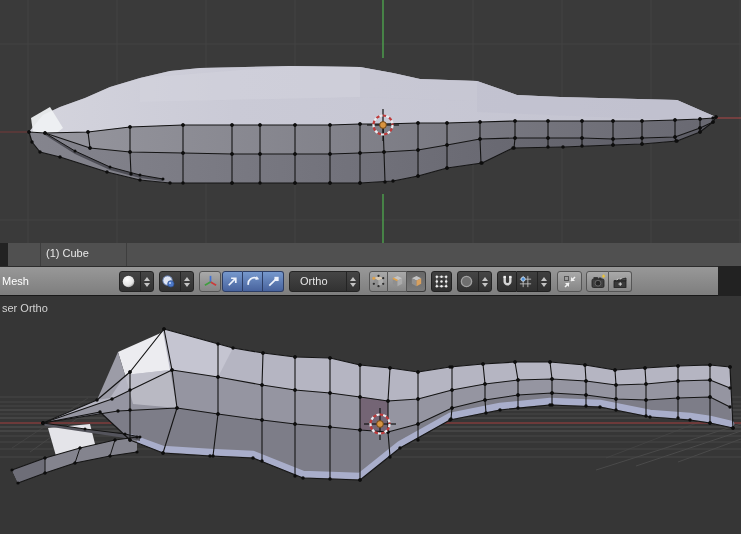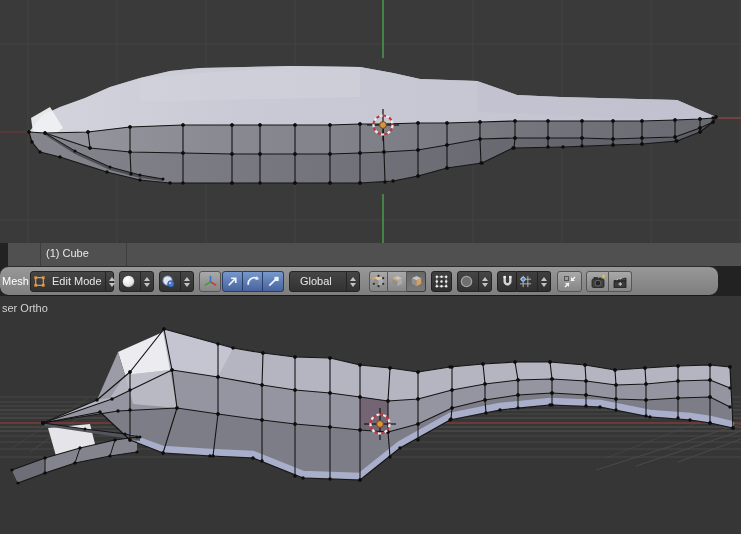--- a/index.html
+++ b/index.html
@@ -11,21 +11,21 @@
   #vp-bottom{position:absolute;left:0;top:296px;width:741px;height:300px;background:#363636;}
   #vp-top svg,#vp-bottom svg{display:block;}
   #view-label{position:absolute;left:2px;top:6px;font-size:11px;color:#d2d2d2;}
   
   #info-strip{position:absolute;left:8px;top:243px;width:741px;height:23px;background:#505050;}
   #info-strip .obj{position:absolute;left:38px;top:4px;font-size:11px;color:#e8e8e8;}
   .strip-line{position:absolute;top:0;width:1px;height:23px;background:#3e3e3e;}
   
   #header{position:absolute;left:0;top:266px;width:718px;height:30px;box-sizing:border-box;
           background:linear-gradient(#989898,#7e7e7e);
-          border-top:1px solid #2c2c2c;border-bottom:1px solid #191919;border-radius:9px;}
+          border-top:1px solid #2c2c2c;border-bottom:1px solid #191919;}
   .hmenu{position:absolute;top:8px;font-size:11px;color:#fff;cursor:default;}
   .hbtn{position:absolute;top:4px;height:21px;box-sizing:border-box;display:flex;align-items:center;
         border:1px solid #242424;border-radius:3px;background:linear-gradient(#454545,#323232);
         color:#e6e6e6;font-size:11px;}
   .hbtn.light{background:linear-gradient(#a9a9a9,#868686);border-color:#555;}
   .hbtn.pressed{background:linear-gradient(#676767,#7a7a7a);border-color:#3c3c3c;}
   .hbtn.blue{background:linear-gradient(#7698cd,#48639d);border-color:#2c3d64;}
   .hbtn.dark{background:linear-gradient(#3f3f3f,#303030);border-color:#202020;}
   .grp-l{border-radius:3px 0 0 3px;}
   .grp-m{border-radius:0;border-left:none;}
@@ -247,36 +247,20 @@
 
   <div id="info-strip">
     <div class="strip-line" style="left:32px"></div>
     <div class="strip-line" style="left:118px"></div>
     <span class="obj">(1) Cube</span>
   </div>
 
   <div id="header">
     <span class="hmenu" style="left:2px">Mesh</span>
 
-    <div class="hbtn" style="left:30px;width:84px">
-      <span class="ico">
-        <svg width="15" height="15" viewBox="0 0 16 16">
-          <rect x="4" y="4" width="8" height="8" fill="none" stroke="#c9c9c9" stroke-width="1"></rect>
-          <rect x="2.5" y="2.5" width="3" height="3" fill="#e8973a"></rect>
-            <rect x="10.5" y="2.5" width="3" height="3" fill="#e8973a"></rect>
-          <rect x="2.5" y="10.5" width="3" height="3" fill="#e8973a"></rect>
-            <rect x="10.5" y="10.5" width="3" height="3" fill="#e8973a"></rect>
-        </svg>
-      </span>
-      <span class="lbl">Edit Mode</span>
-      <span class="arrows">
-          <i class="tri-up"></i>
-          <i class="tri-dn"></i>
-        </span>
-    </div>
 
     <div class="hbtn" style="left:119px;width:35px">
       <span class="ico">
         <svg width="15" height="15" viewBox="0 0 16 16">
           <defs>
               <radialGradient id="sph" cx="0.38" cy="0.32" r="0.75">
             <stop offset="0" stop-color="#ffffff"></stop>
                 <stop offset="0.7" stop-color="#e3e3e3"></stop>
                 <stop offset="1" stop-color="#9a9a9a"></stop>
           </radialGradient>
@@ -333,21 +317,21 @@
     <div class="hbtn blue grp-r" style="left:263px;width:21px;justify-content:center">
       <span class="ico">
         <svg width="15" height="15" viewBox="0 0 16 16">
           <line x1="3.5" y1="12.5" x2="10" y2="6" stroke="#eef2fb" stroke-width="1.8"></line>
           <rect x="9" y="3" width="4.5" height="4.5" fill="#eef2fb"></rect>
         </svg>
       </span>
     </div>
 
     <div class="hbtn" style="left:289px;width:71px">
-      <span class="lbl" style="padding-left:10px">Global</span>
+      <span class="lbl" style="padding-left:10px">Ortho</span>
       <span class="arrows">
           <i class="tri-up"></i>
           <i class="tri-dn"></i>
         </span>
     </div>
 
     <div class="hbtn light grp-l" style="left:369px;width:19px;justify-content:center">
       <span class="ico">
         <svg width="15" height="15" viewBox="0 0 16 16">
           <polygon points="8,2 13,4.5 8,7 3,4.5" fill="#d6c8b4"></polygon>

